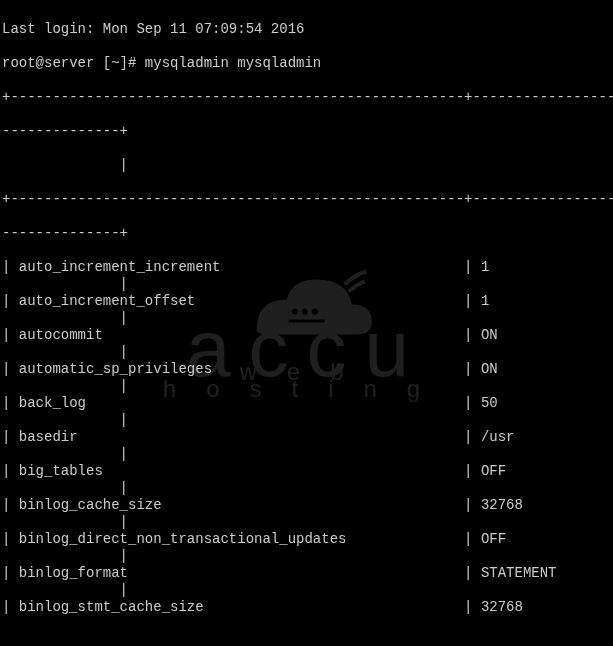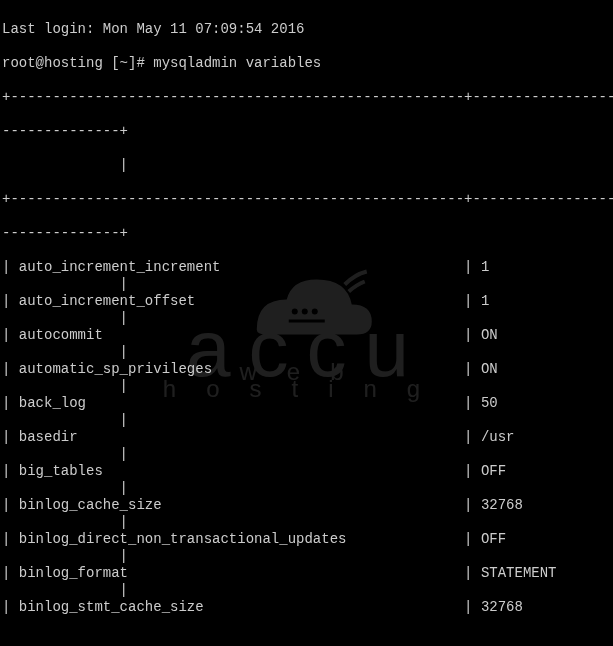--- a/index.html
+++ b/index.html
@@ -66,21 +66,21 @@
     <circle cx="88" cy="62" r="3" fill="#000"></circle>
     <rect x="62" y="70" width="36" height="3" fill="#000"></rect>
     <path d="M 118 35 Q 128 25 140 22" stroke="#fff" stroke-width="4" fill="none"></path>
     <path d="M 122 42 Q 130 35 138 32" stroke="#fff" stroke-width="4" fill="none"></path>
   </svg>
   <div class="wm-text">accu</div>
   <div class="wm-sub">web hosting</div>
 </div>
 
 <div class="terminal">
-<span class="line">Last login: Mon May 11 07:09:54 2016</span>
-<span class="line">root@hosting [~]# mysqladmin variables</span>
+<span class="line">Last login: Mon Sep 11 07:09:54 2016</span>
+<span class="line">root@server [~]# mysqladmin mysqladmin</span>
 <span class="line">+------------------------------------------------------+-----------------------</span>
 <span class="line">--------------+</span>
 <span class="line">              |</span>
 <span class="line">+------------------------------------------------------+-----------------------</span>
 <span class="line">--------------+</span>
 <div id="rows-container"><span class="line">| auto_increment_increment                             | 1</span><span class="line">              |</span><span class="line">| auto_increment_offset                                | 1</span><span class="line">              |</span><span class="line">| autocommit                                           | ON</span><span class="line">              |</span><span class="line">| automatic_sp_privileges                              | ON</span><span class="line">              |</span><span class="line">| back_log                                             | 50</span><span class="line">              |</span><span class="line">| basedir                                              | /usr</span><span class="line">              |</span><span class="line">| big_tables                                           | OFF</span><span class="line">              |</span><span class="line">| binlog_cache_size                                    | 32768</span><span class="line">              |</span><span class="line">| binlog_direct_non_transactional_updates              | OFF</span><span class="line">              |</span><span class="line">| binlog_format                                        | STATEMENT</span><span class="line">              |</span><span class="line">| binlog_stmt_cache_size                               | 32768</span></div>
 </div>
 
 </body></html>

